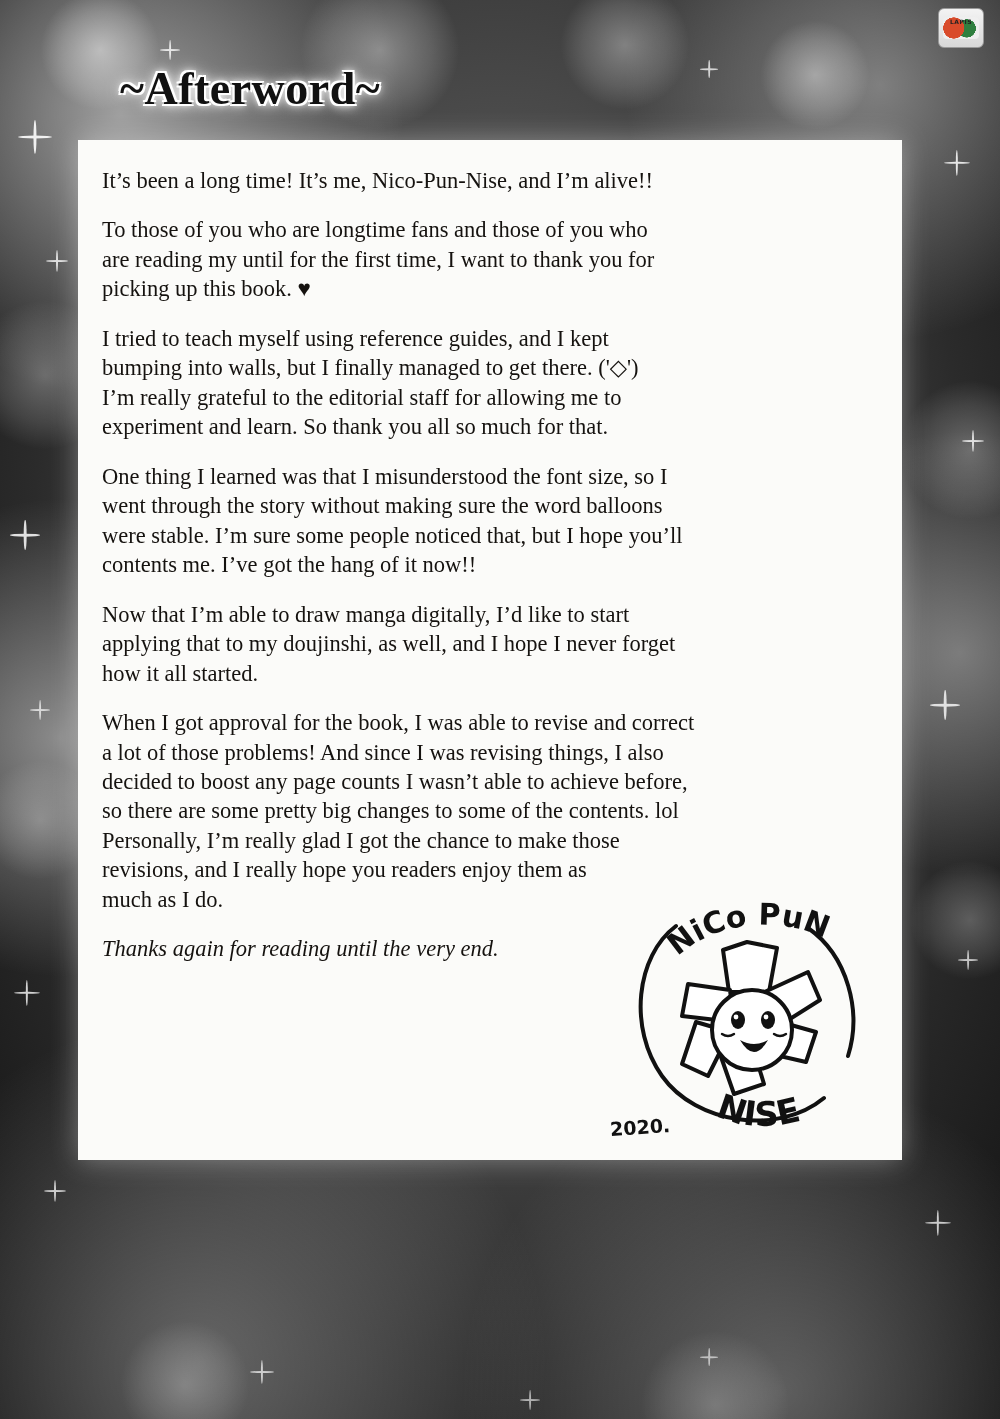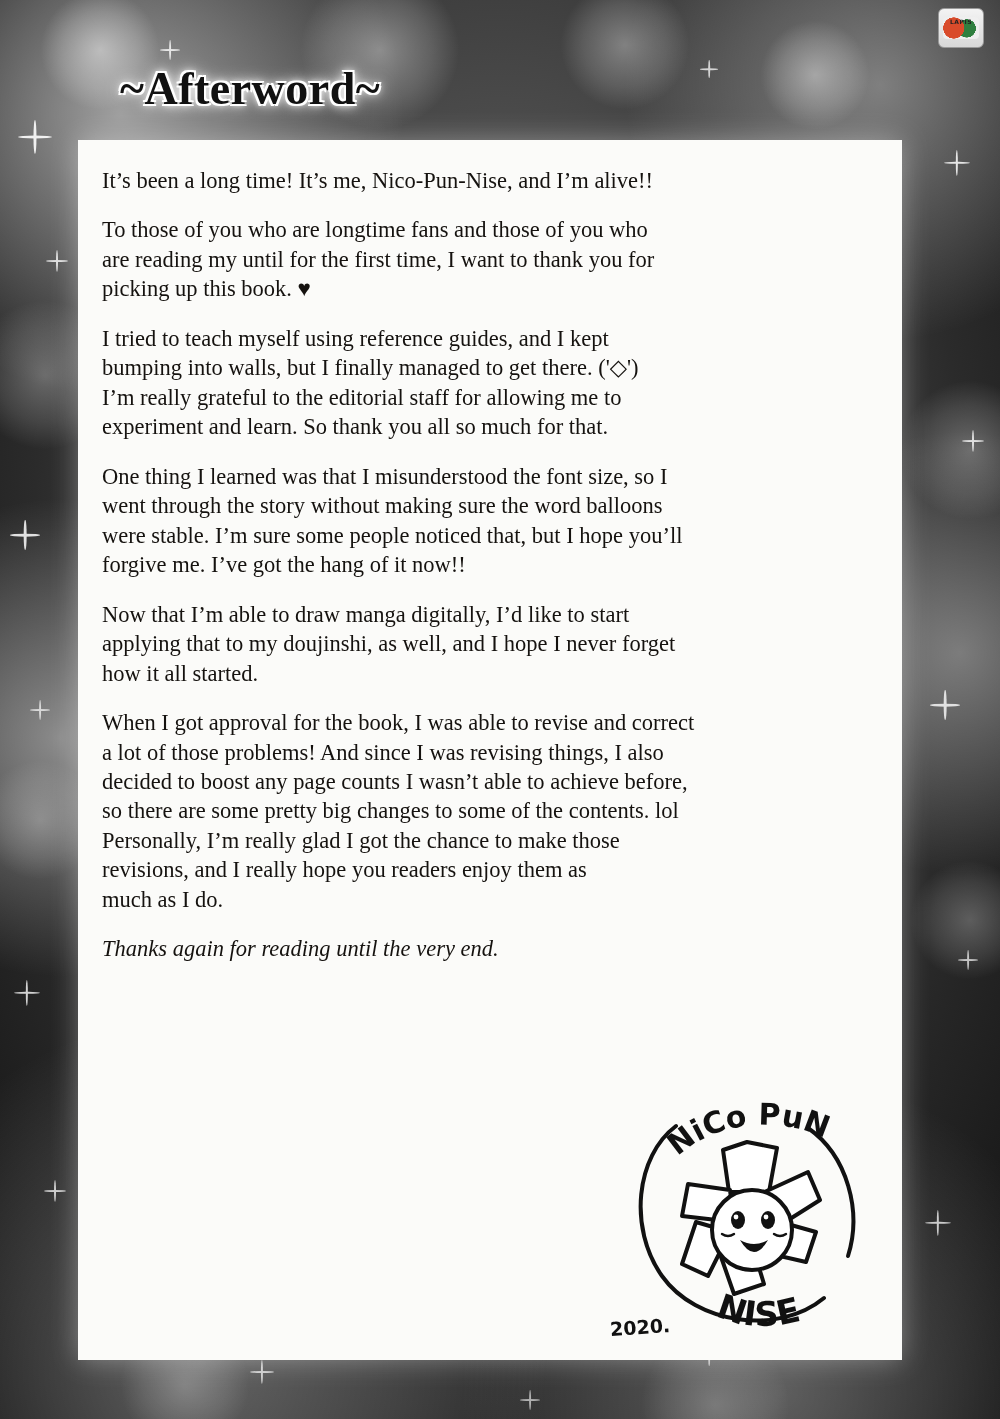--- a/index.html
+++ b/index.html
@@ -67,21 +67,21 @@
       0 0 6px #ffffff, 0 0 12px #ffffff, 0 0 18px #ffffff,
       2px 2px 0 #ffffff, -2px -2px 0 #ffffff, 2px -2px 0 #ffffff, -2px 2px 0 #ffffff;
     margin-left: 16px;
   }
 
   .paper {
     position: absolute;
     left: 78px;
     top: 140px;
     width: 824px;
-    height: 1220px;
+    height: 1020px;
     background: #fbfbf9;
     box-shadow: 0 0 26px rgba(255,255,255,0.35);
   }
 
   .body-text {
     position: absolute;
     left: 24px;
     top: 26px;
     right: 22px;
     font-size: 22.5px;
@@ -198,21 +198,21 @@
       <p>To those of you who are longtime fans and those of you who
 are reading my until for the first time, I want to thank you for
 picking up this book. ♥</p>
       <p>I tried to teach myself using reference guides, and I kept
 bumping into walls, but I finally managed to get there. ('◇')ゞ
 I’m really grateful to the editorial staff for allowing me to
 experiment and learn. So thank you all so much for that.</p>
       <p>One thing I learned was that I misunderstood the font size, so I
 went through the story without making sure the word balloons
 were stable. I’m sure some people noticed that, but I hope you’ll
-forgive me. I’ve got the hang of it now!!</p>
+contents me. I’ve got the hang of it now!!</p>
       <p>Now that I’m able to draw manga digitally, I’d like to start
 applying that to my doujinshi, as well, and I hope I never forget
 how it all started.</p>
       <p>When I got approval for the book, I was able to revise and correct
 a lot of those problems! And since I was revising things, I also
 decided to boost any page counts I wasn’t able to achieve before,
 so there are some pretty big changes to some of the contents. lol
 Personally, I’m really glad I got the chance to make those
 revisions, and I really hope you readers enjoy them as
 much as I do.</p>

